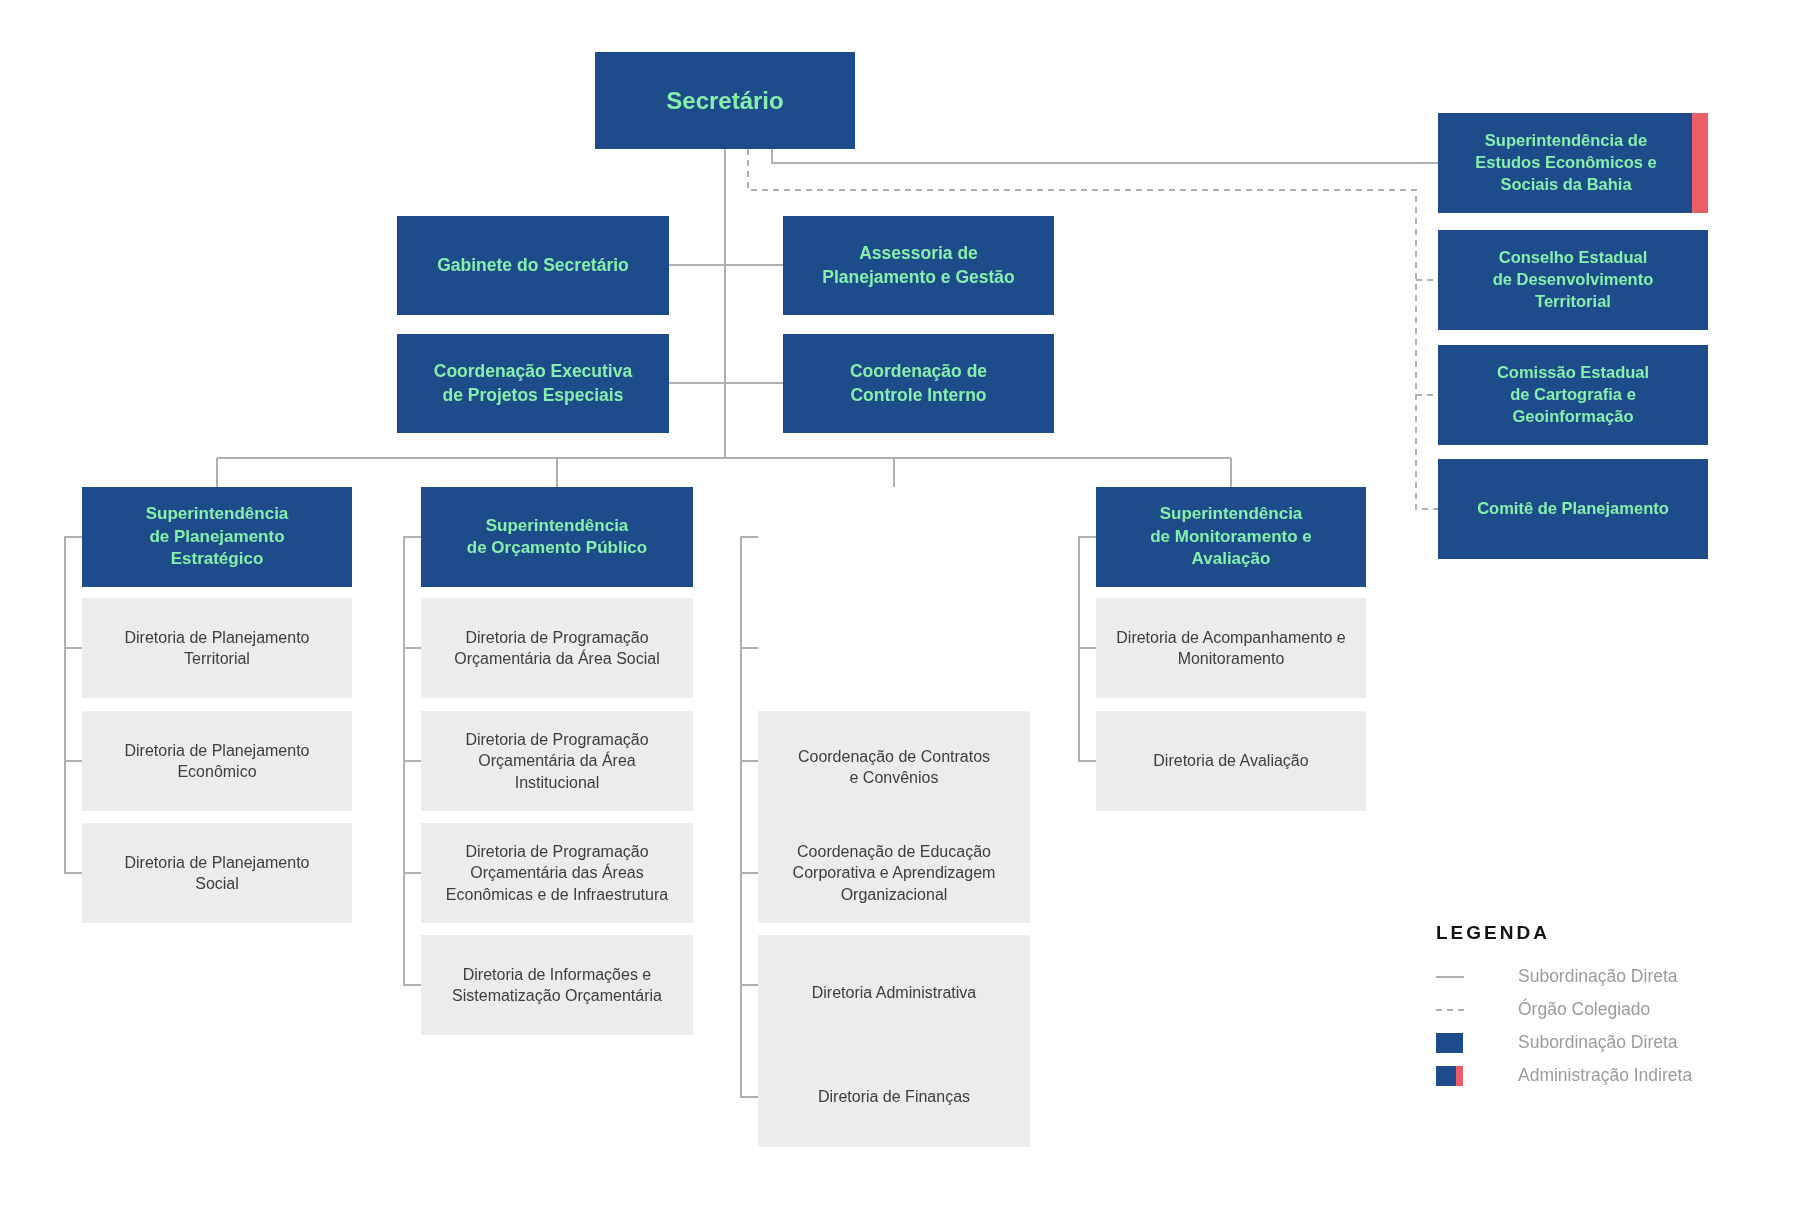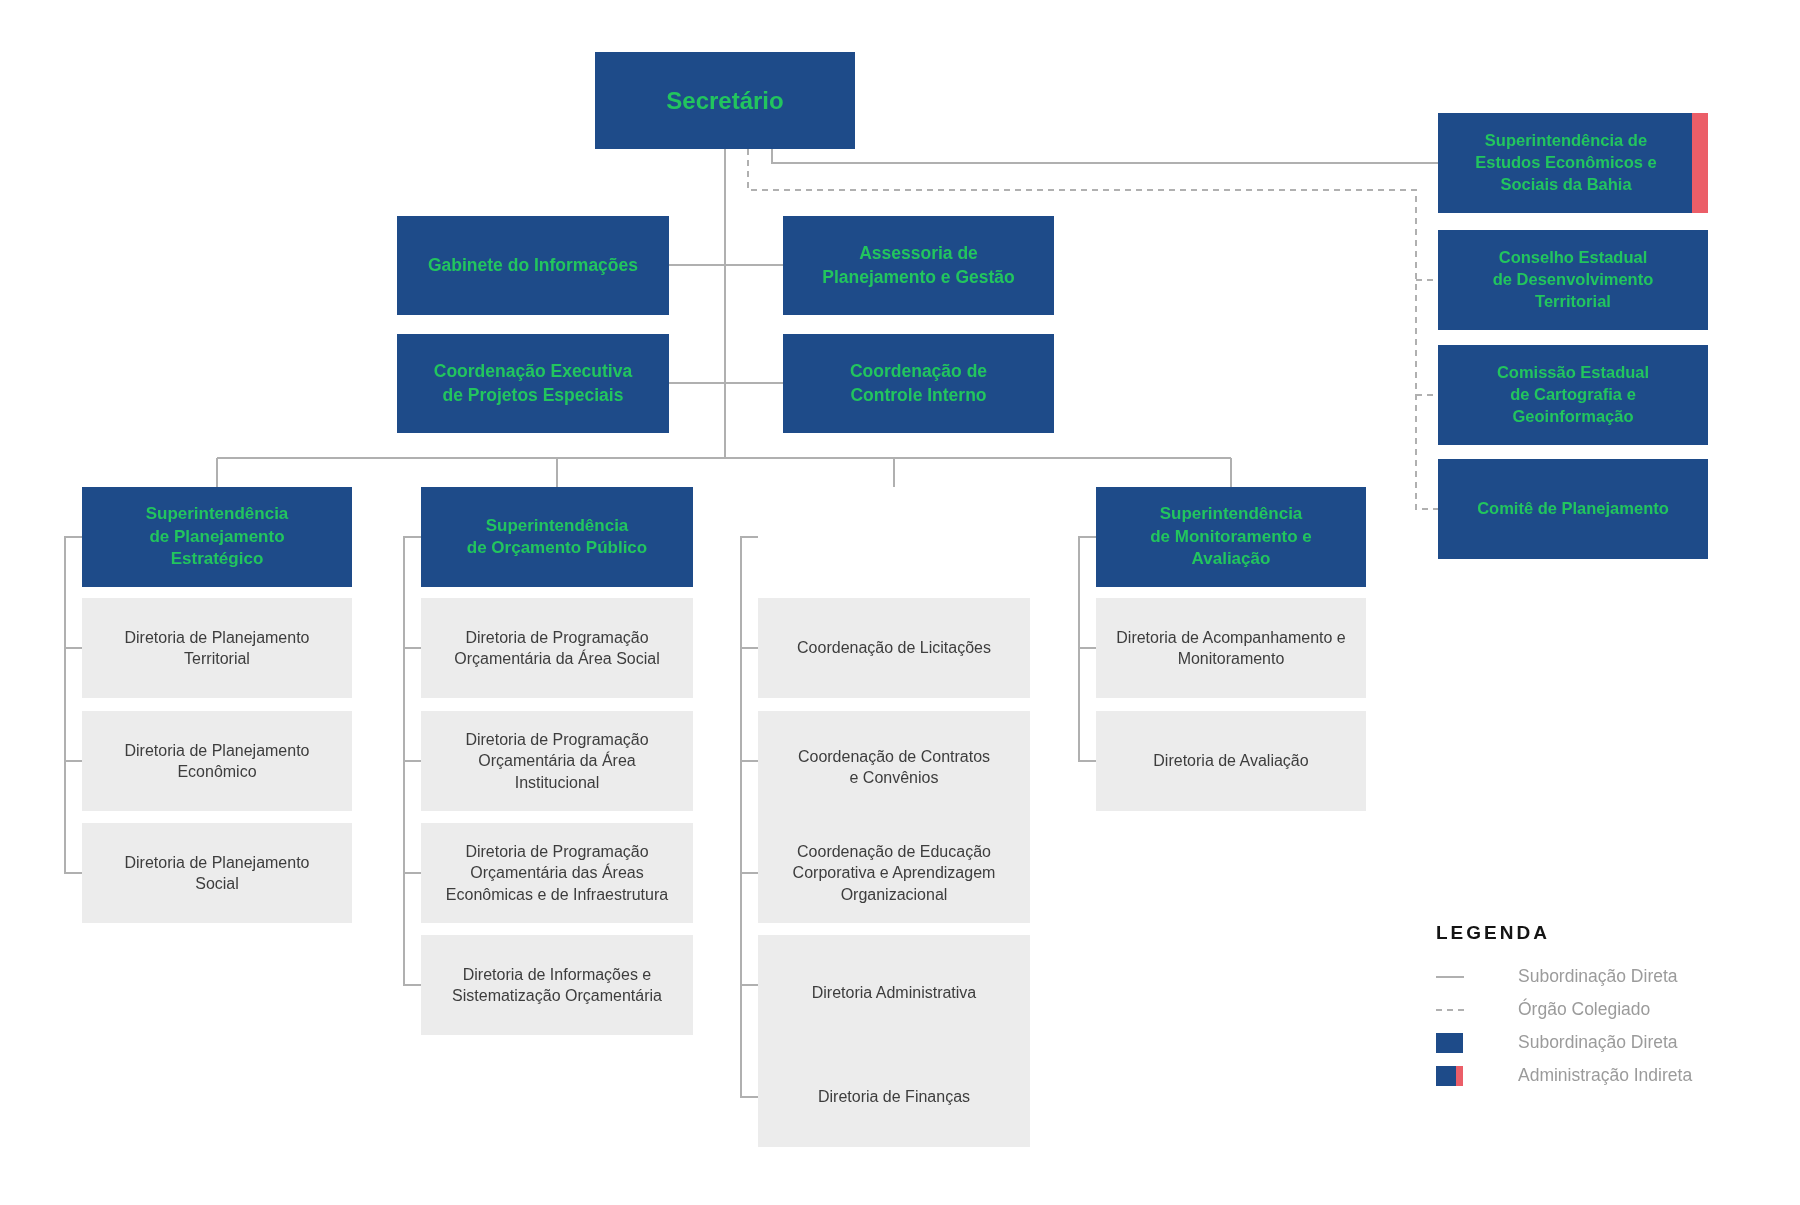--- a/index.html
+++ b/index.html
@@ -6,21 +6,21 @@
   #canvas{
     position:relative;width:1800px;height:1205px;background:#ffffff;overflow:hidden;
     font-family:"Liberation Sans","DejaVu Sans",sans-serif;
   }
   #wires{position:absolute;left:0;top:0;width:1800px;height:1205px;pointer-events:none;}
   .bx{
     position:absolute;box-sizing:border-box;
     display:flex;align-items:center;justify-content:center;
     text-align:center;white-space:pre-line;line-height:1.32;
   }
-  .blue{background:#1e4b89;color:#22c55e;font-weight:bold;}
+  .blue{background:#1e4b89;color:#86efac;font-weight:bold;}
   .gray{background:#ececec;color:#3d3d3d;font-weight:normal;font-size:16px;}
   .root-box{font-size:24px;}
   .staff-box{font-size:17.5px;}
   .head-box{font-size:17px;}
   .side-box{font-size:16.5px;}
   .stripe{position:absolute;right:0;top:0;bottom:0;width:16px;background:#eb5e68;}
   .sei-label{display:block;padding-right:14px;}
   
   #legend{position:absolute;left:1436px;top:922px;width:330px;}
   #legend-title{font-size:19px;font-weight:bold;letter-spacing:3px;color:#141414;margin:0 0 16px 0;}
@@ -52,21 +52,21 @@
     </g>
     <g stroke="#b0b0b0" stroke-width="2" fill="none" stroke-dasharray="6 5">
       <path d="M748 149 V190 H1416 V509 H1438"></path>
       <path d="M1416 280 H1438"></path>
       <path d="M1416 395 H1438"></path>
     </g>
   </svg>
 
   <div class="bx blue root-box" style="left:595px;top:52px;width:260px;height:97px;">Secretário</div>
 
-  <div class="bx blue staff-box" style="left:397px;top:216px;width:272px;height:99px;">Gabinete do Informações</div>
+  <div class="bx blue staff-box" style="left:397px;top:216px;width:272px;height:99px;">Gabinete do Secretário</div>
   <div class="bx blue staff-box" style="left:783px;top:216px;width:271px;height:99px;">Assessoria de
 Planejamento e Gestão</div>
   <div class="bx blue staff-box" style="left:397px;top:334px;width:272px;height:99px;">Coordenação Executiva
 de Projetos Especiais</div>
   <div class="bx blue staff-box" style="left:783px;top:334px;width:271px;height:99px;">Coordenação de
 Controle Interno</div>
 
   <div class="bx blue side-box" style="left:1438px;top:113px;width:270px;height:100px;">
     <span class="sei-label">Superintendência de
 Estudos Econômicos e
@@ -102,21 +102,20 @@
 Orçamentária da Área Social</div>
   <div class="bx gray" style="left:421px;top:711px;width:272px;height:100px;">Diretoria de Programação
 Orçamentária da Área
 Institucional</div>
   <div class="bx gray" style="left:421px;top:823px;width:272px;height:100px;">Diretoria de Programação
 Orçamentária das Áreas
 Econômicas e de Infraestrutura</div>
   <div class="bx gray" style="left:421px;top:935px;width:272px;height:100px;">Diretoria de Informações e
 Sistematização Orçamentária</div>
 
-  <div class="bx gray" style="left:758px;top:598px;width:272px;height:100px;">Coordenação de Licitações</div>
   <div class="bx gray" style="left:758px;top:711px;width:272px;height:112px;">Coordenação de Contratos
 e Convênios</div>
   <div class="bx gray" style="left:758px;top:823px;width:272px;height:100px;">Coordenação de Educação
 Corporativa e Aprendizagem
 Organizacional</div>
   <div class="bx gray" style="left:758px;top:935px;width:272px;height:116px;">Diretoria Administrativa</div>
   <div class="bx gray" style="left:758px;top:1047px;width:272px;height:100px;">Diretoria de Finanças</div>
 
   <div class="bx gray" style="left:1096px;top:598px;width:270px;height:100px;">Diretoria de Acompanhamento e
 Monitoramento</div>

